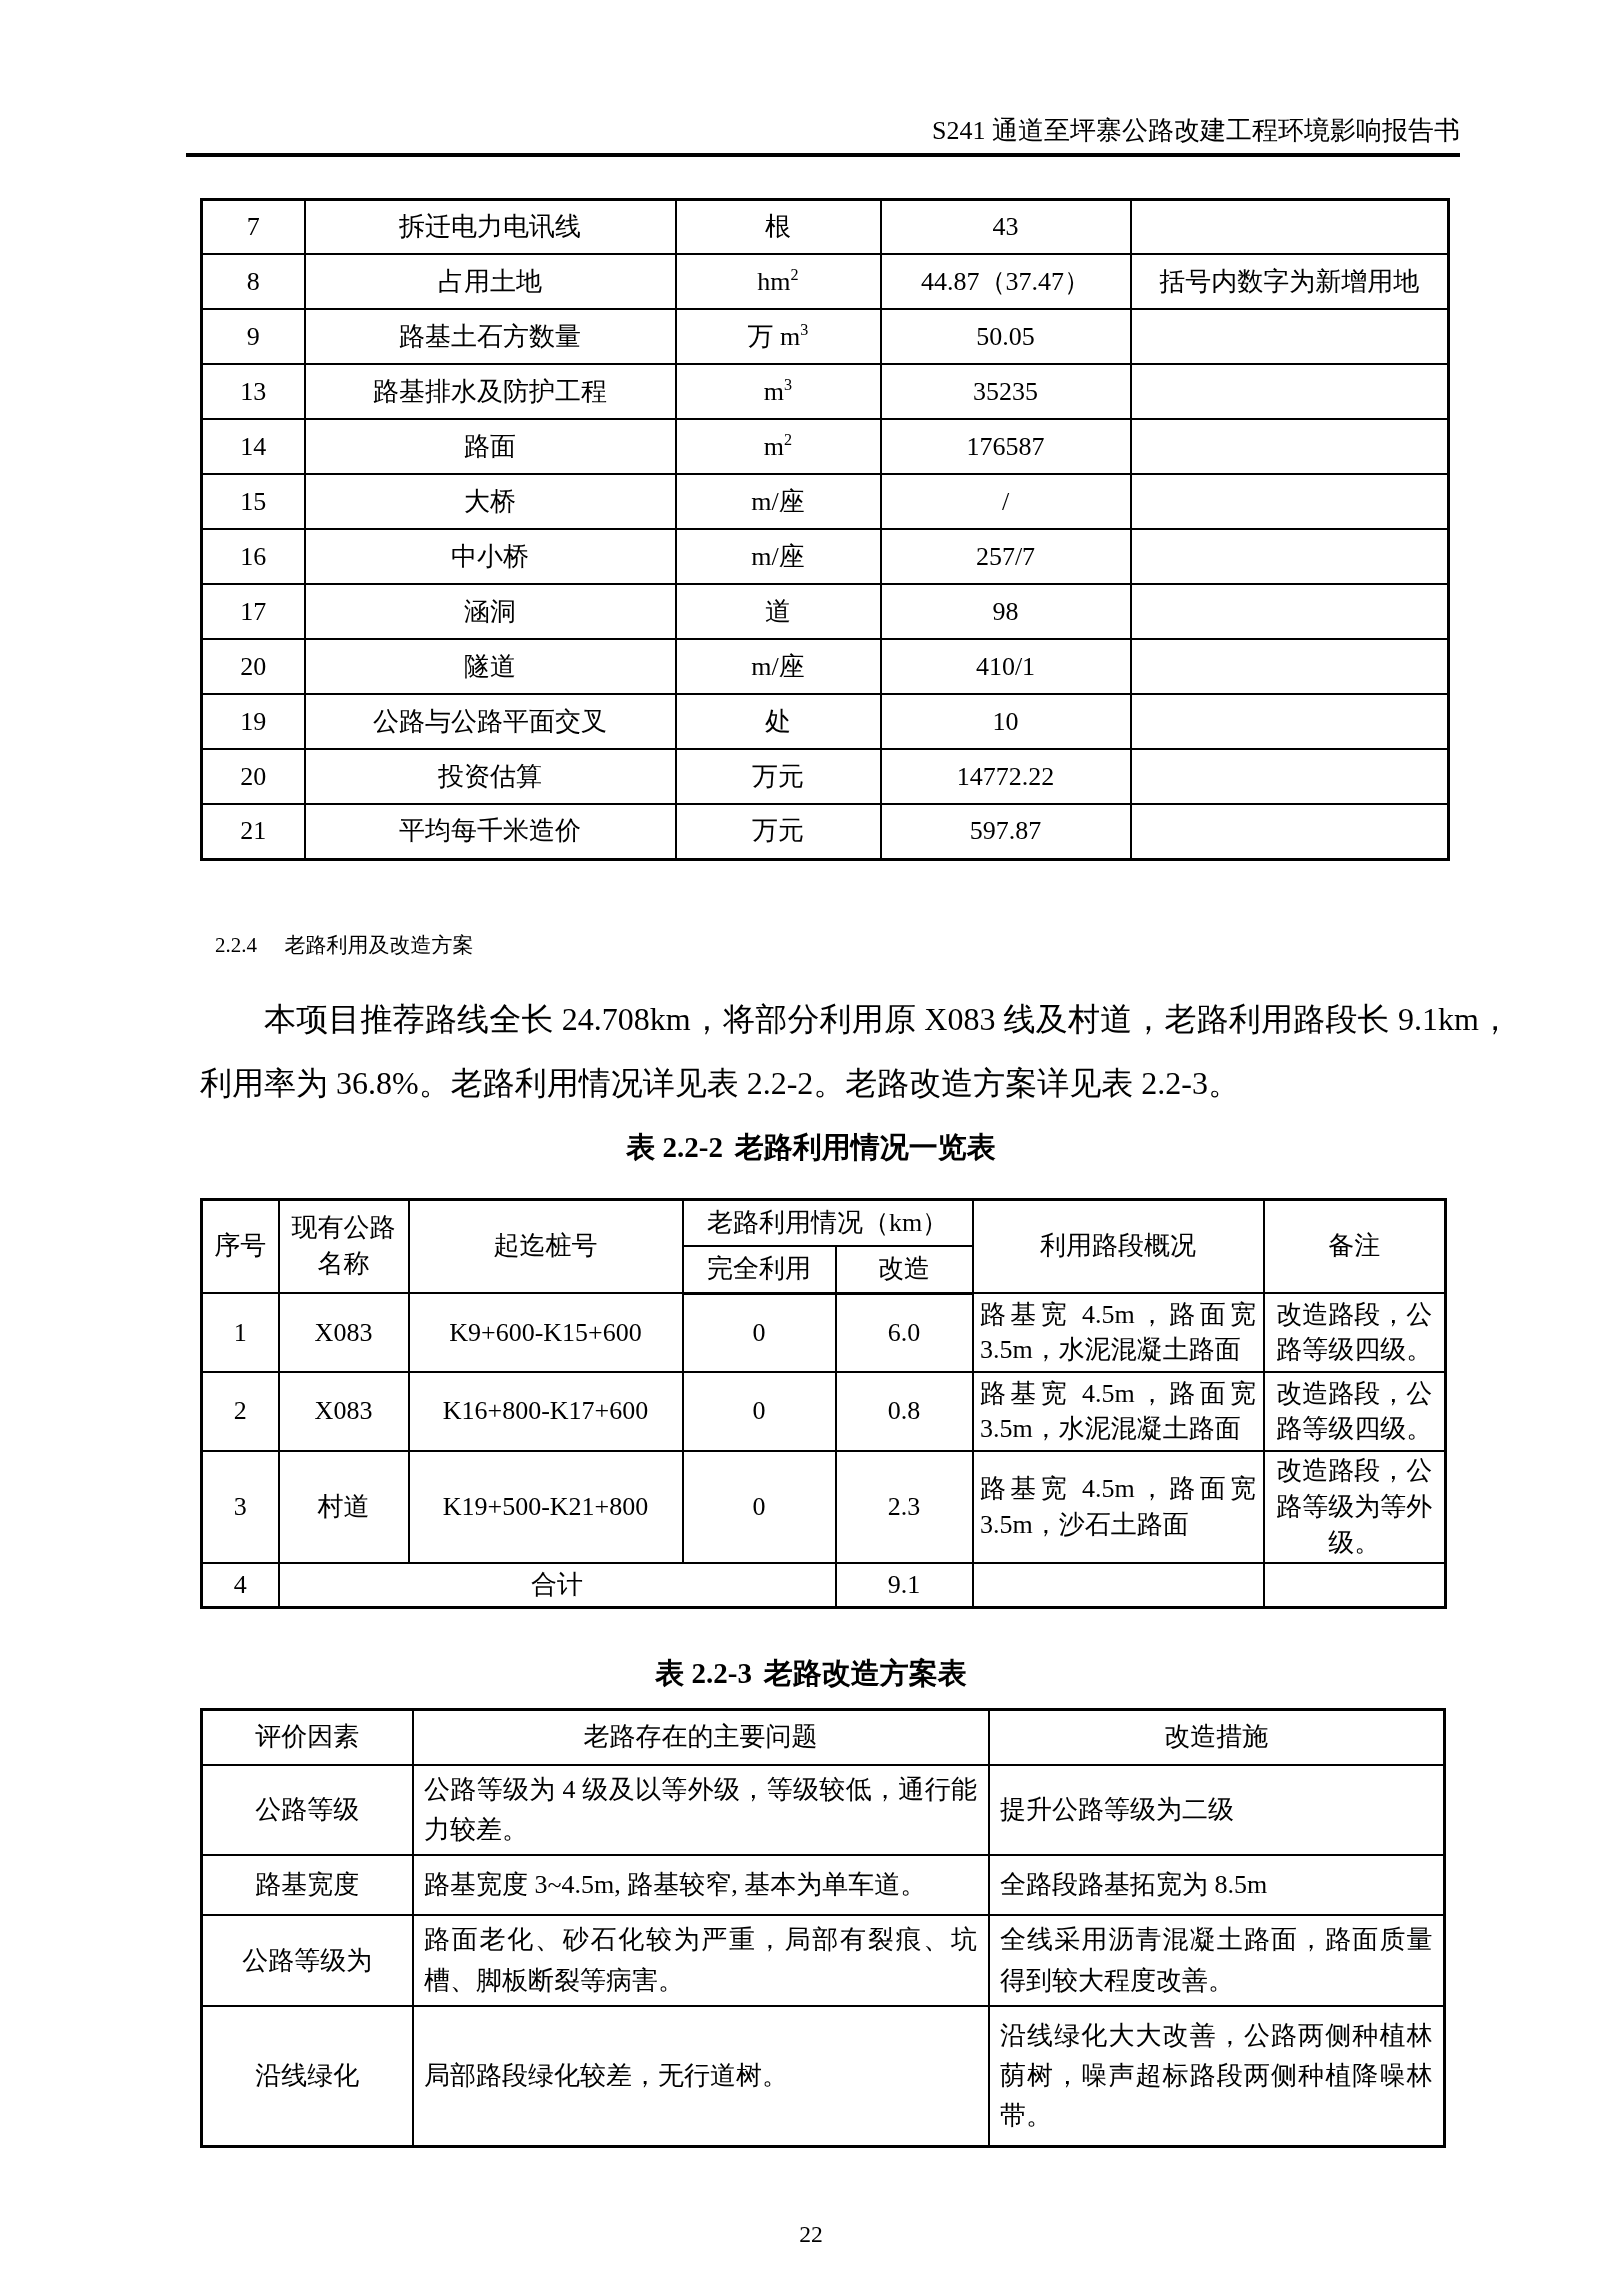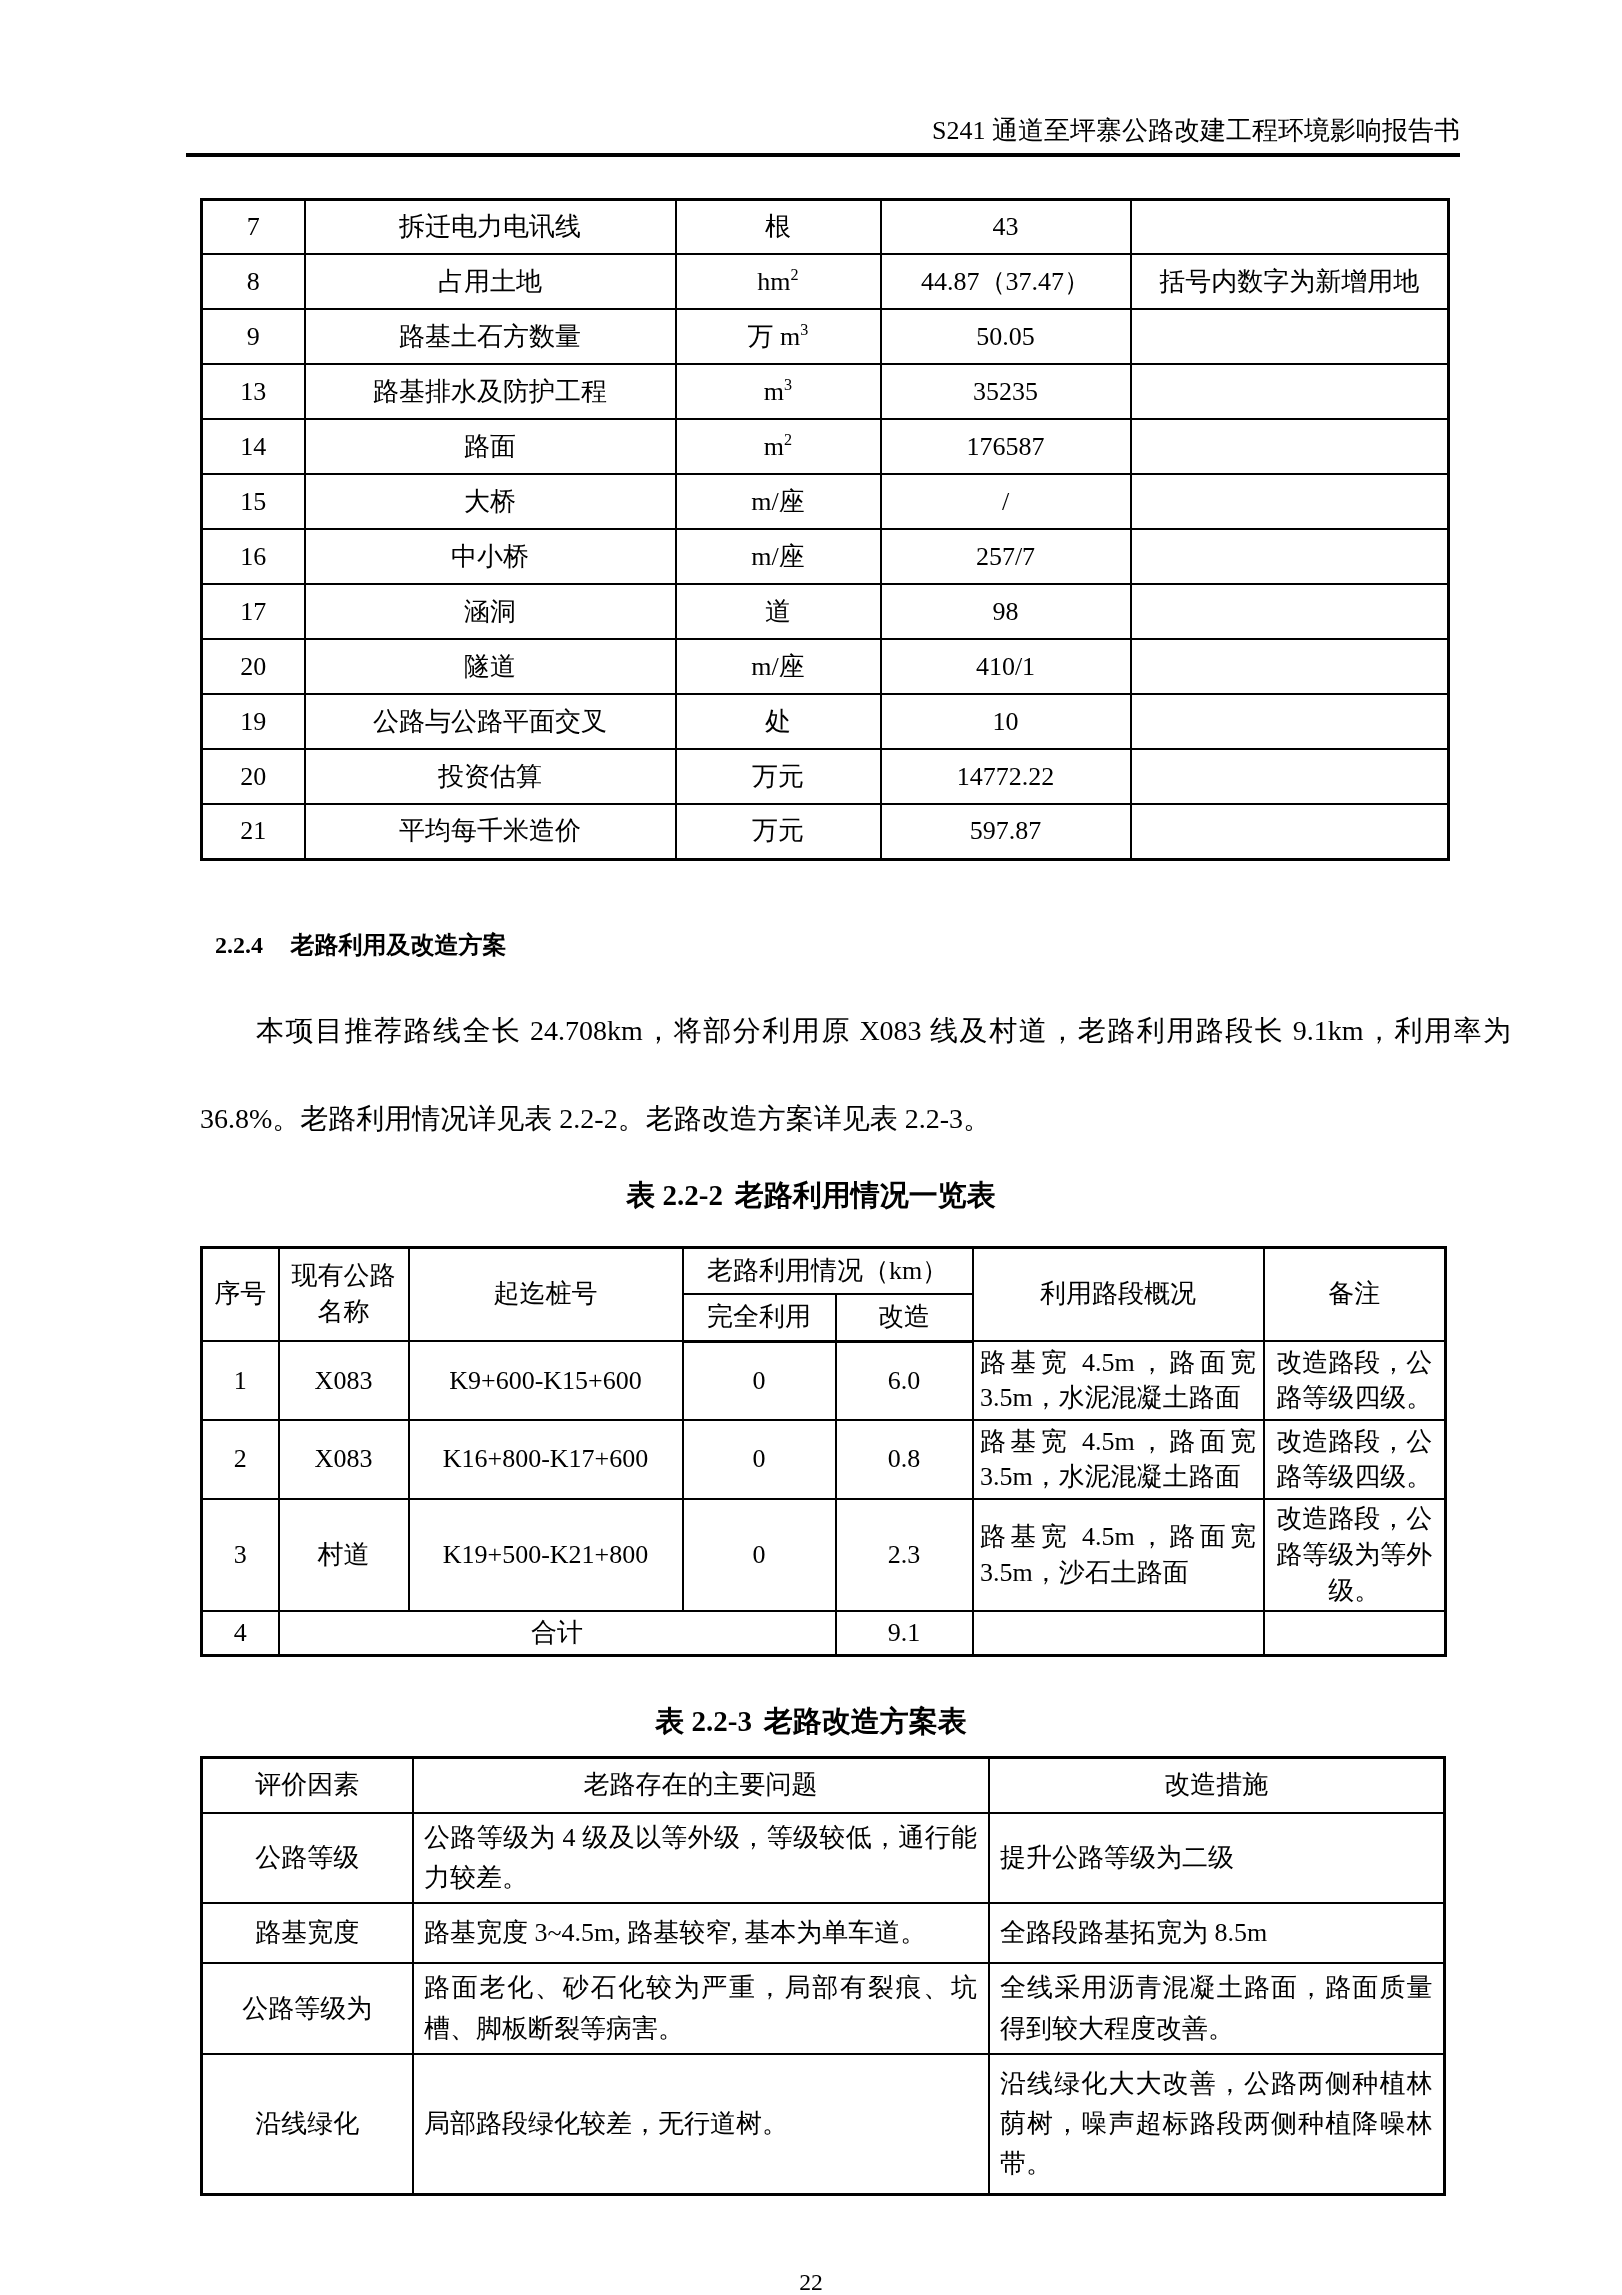--- a/index.html
+++ b/index.html
@@ -44,29 +44,29 @@
     word-break:break-word;
   }
   #indicator-table,#road-use-table,#rebuild-table{border:3.3px solid #000;}
   sup{font-size:0.62em;line-height:0;}
   
   #indicator-table{width:1247px;margin-top:41px;}
   #indicator-table tbody tr{height:55px;}
   
   .section-heading{
     margin:65px 0 0 215px;
-    font-size:24px;
-    font-weight:bold;
+    font-size:21px;
+    font-weight:normal;
     line-height:39px;
   }
   .section-heading .sec-title{margin-left:27.5px;}
   .body-paragraph{
     margin:22px 111px 0 200px;
-    font-size:28px;
-    line-height:88px;
+    font-size:32px;
+    line-height:64px;
     text-indent:2em;
     text-align:justify;
   }
   
   .tbl-title{
     text-align:center;
     font-size:29px;
     font-weight:bold;
     line-height:35px;
   }

